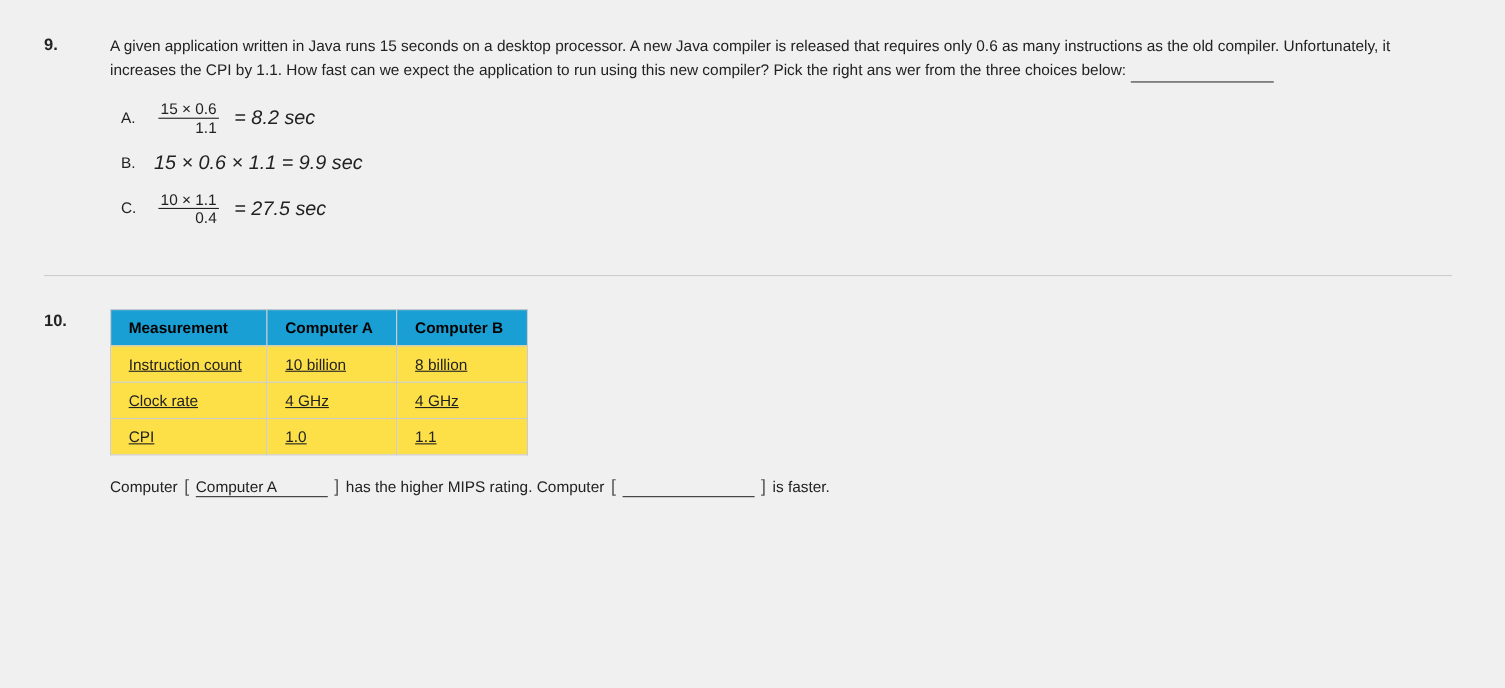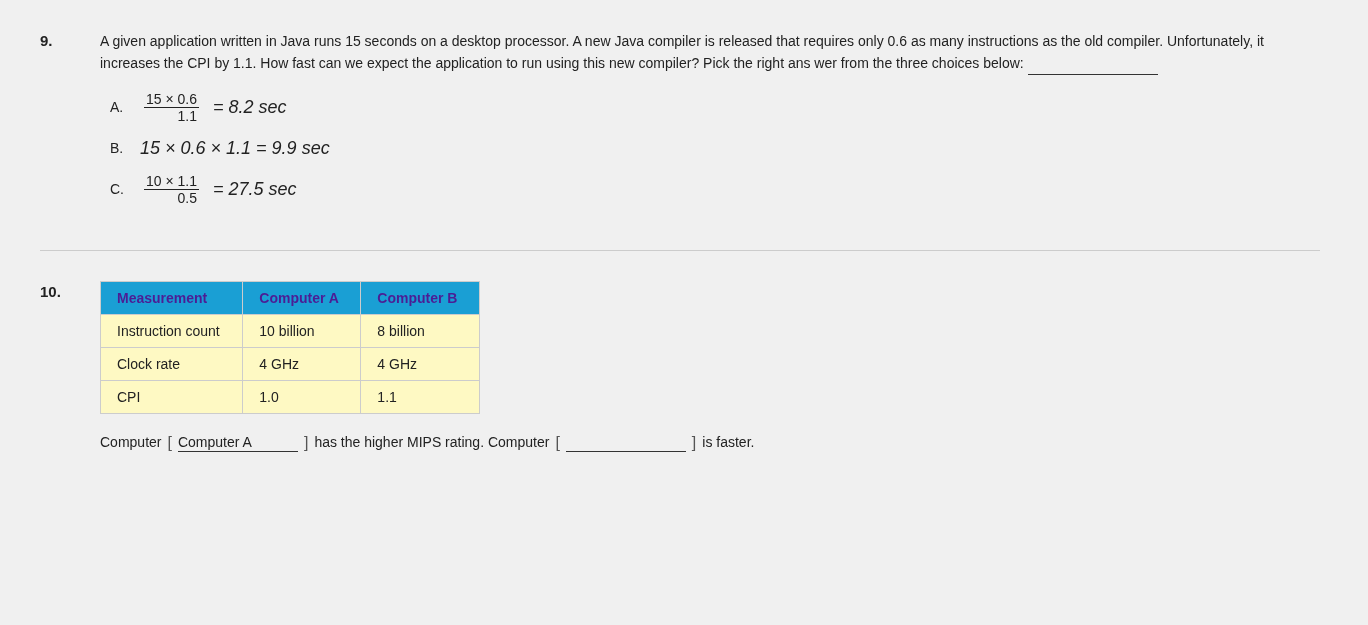--- a/index.html
+++ b/index.html
@@ -103,33 +103,34 @@
 
     
     .perf-table {
       border-collapse: collapse;
       margin-bottom: 20px;
       min-width: 380px;
     }
 
     .perf-table th {
       background-color: #1a9fd4;
-      color: #4c1d95;
+      color: #000000;
       font-weight: bold;
       padding: 8px 16px;
       border: 1px solid #ccc;
       text-align: left;
       font-size: 14px;
     }
 
     .perf-table td {
       padding: 8px 16px;
       border: 1px solid #ccc;
-      background-color: #fef9c3;
-      font-size: 14px;
+      background-color: #fde047;
+      font-size: 14px;
+      text-decoration: underline;
     }
 
     
     .fill-in-row {
       display: flex;
       align-items: flex-start;
       gap: 6px;
       flex-wrap: wrap;
       margin-top: 10px;
     }
@@ -179,21 +180,21 @@
 
         <div class="answer-choice">
           <span class="choice-label">B.</span>
           <span class="formula-text">15 × 0.6 × 1.1 = 9.9 sec</span>
         </div>
 
         <div class="answer-choice">
           <span class="choice-label">C.</span>
           <span class="fraction-container">
             <span class="fraction-numerator">10 × 1.1</span>
-            <span class="fraction-denominator">0.5</span>
+            <span class="fraction-denominator">0.4</span>
           </span>
           <span class="formula-text">= 27.5 sec</span>
         </div>
 
       </div>
     </div>
   </div>
 
   <hr class="divider">
 

